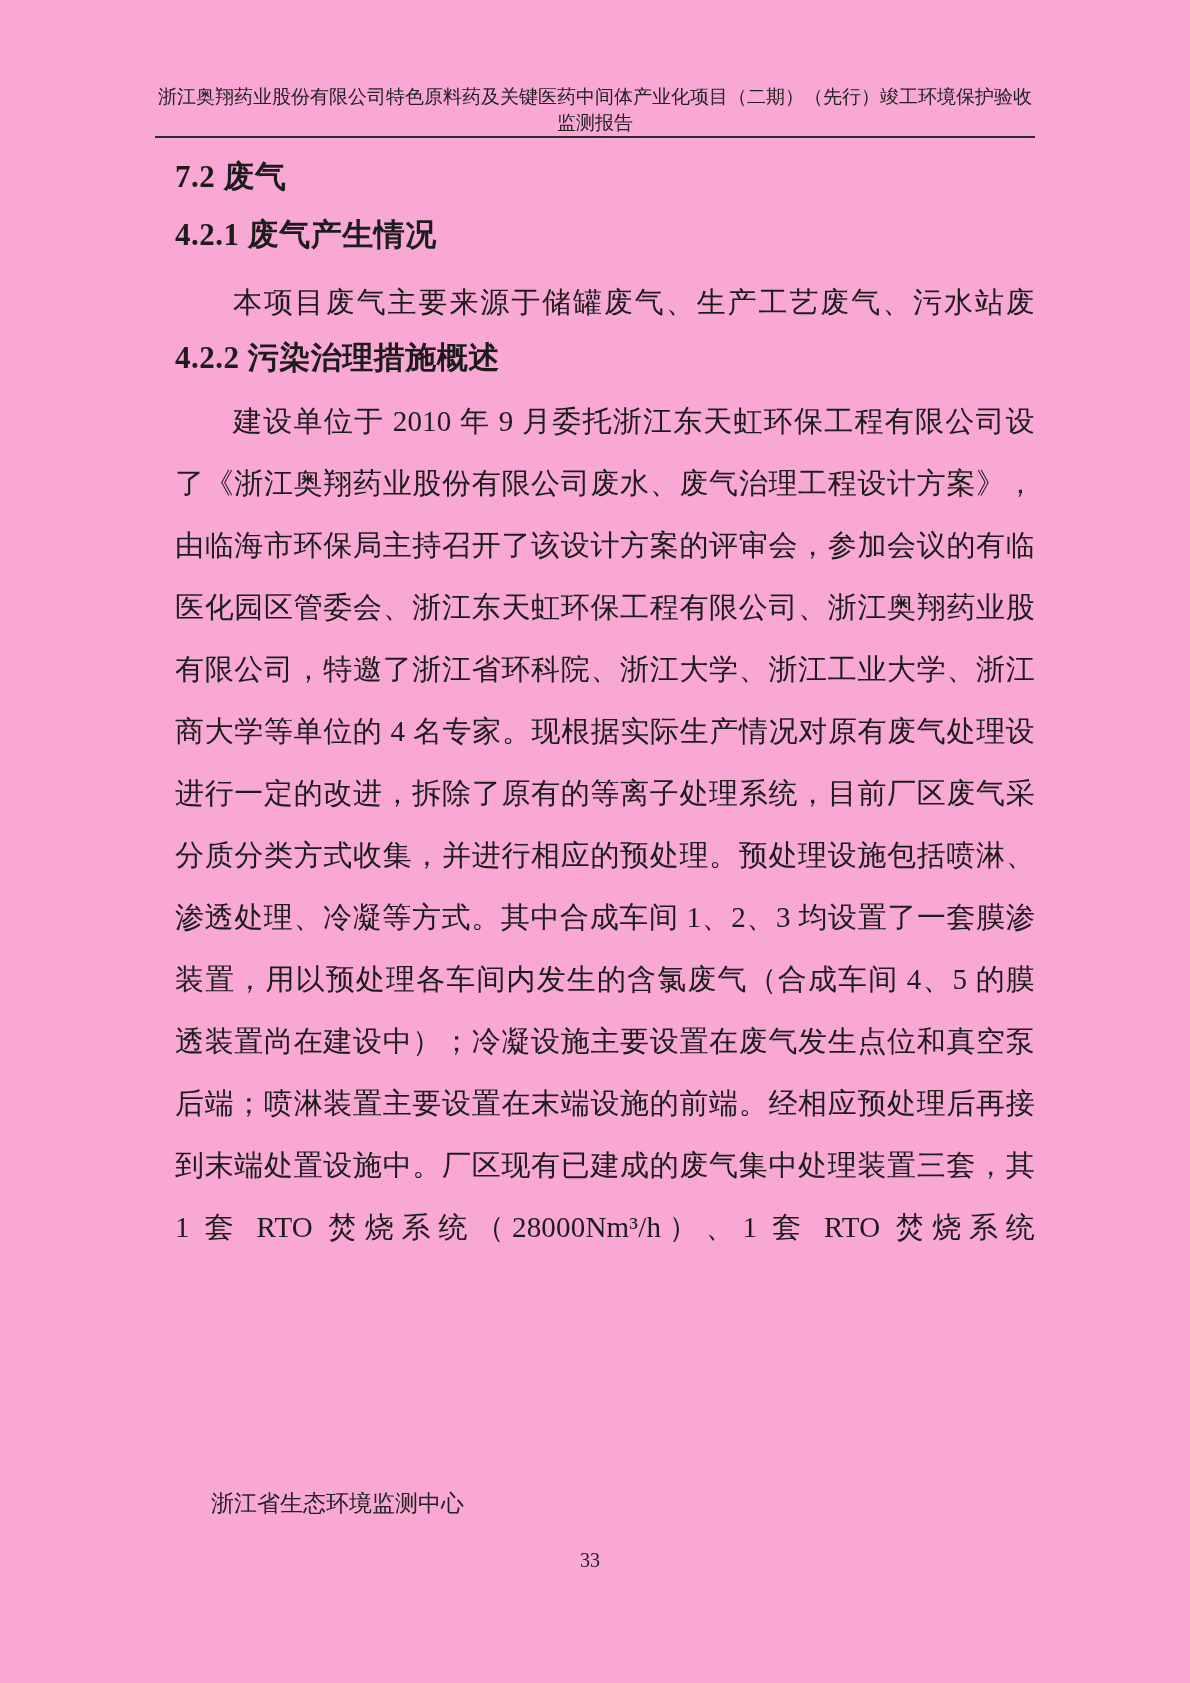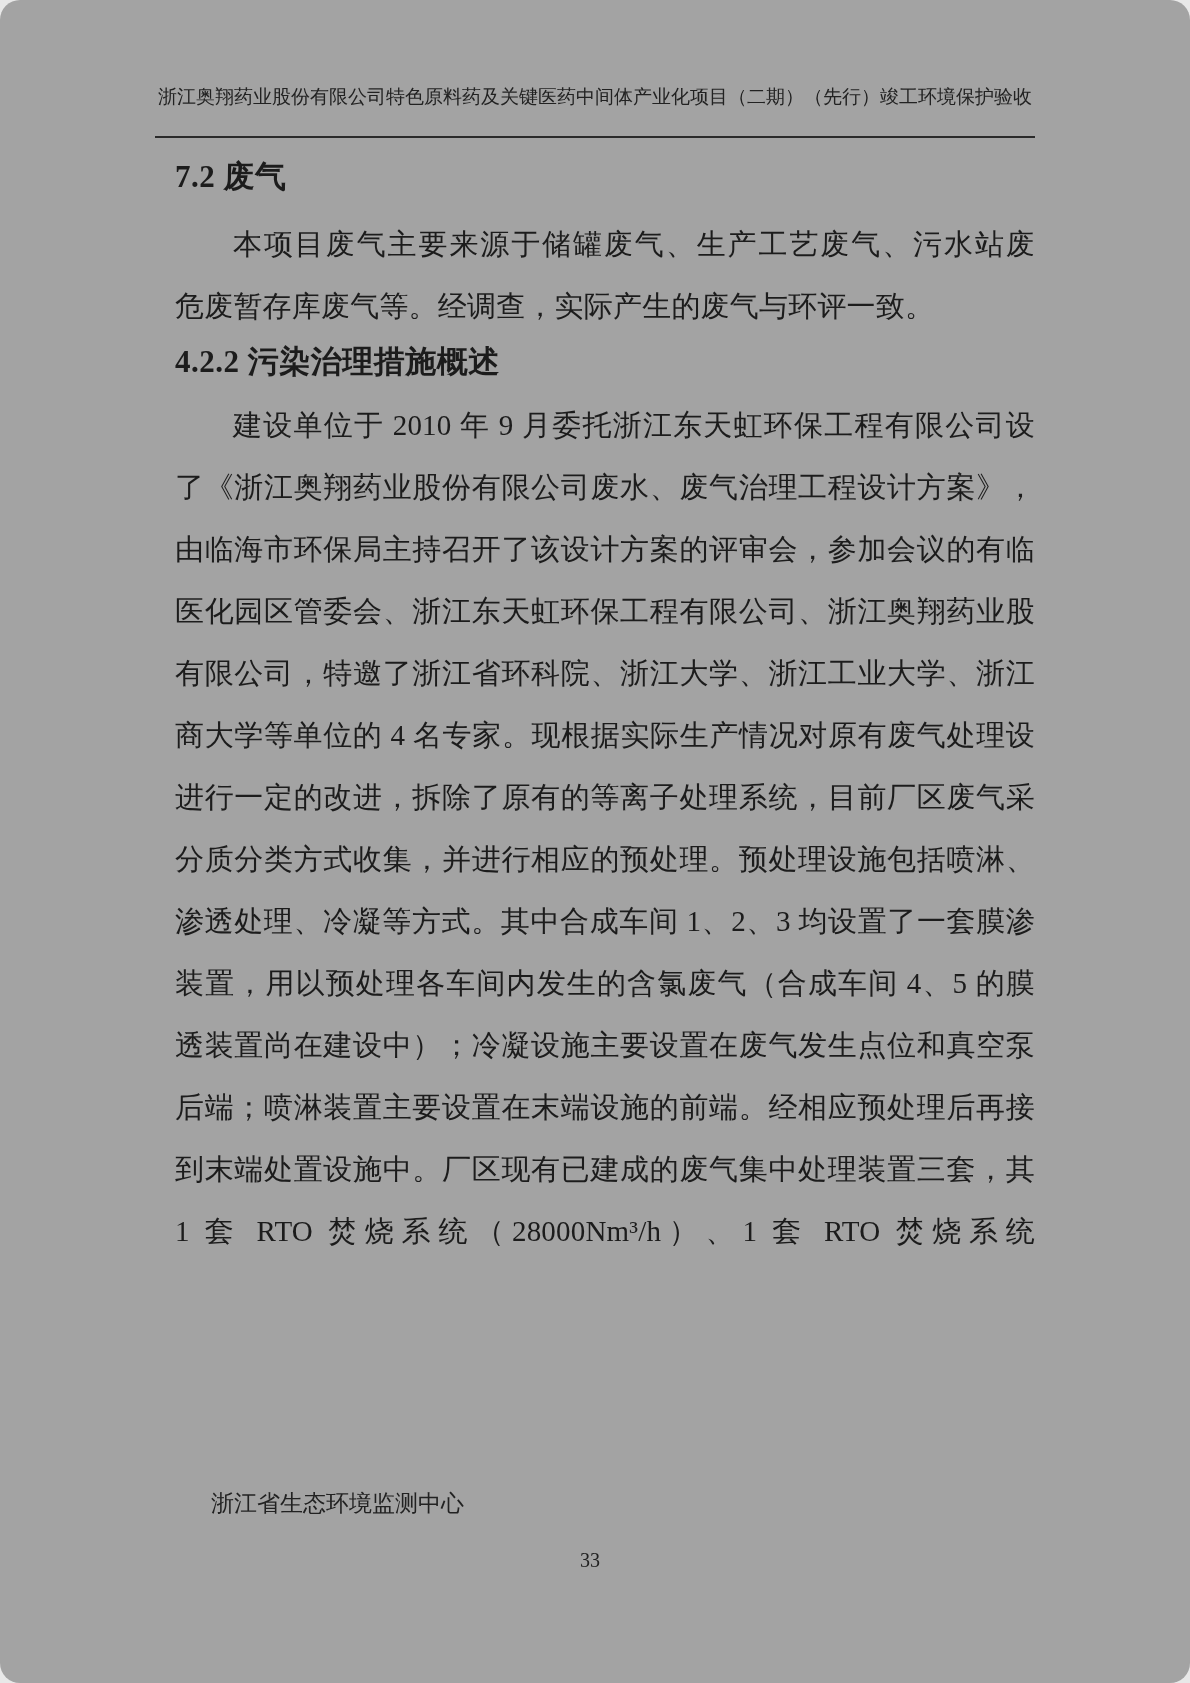--- a/index.html
+++ b/index.html
@@ -2,25 +2,24 @@
 <html><head>
 <meta charset="utf-8">
 <style>
   * { margin: 0; padding: 0; box-sizing: border-box; }
   html, body { background: #e8e8e8; }
   .page {
     position: relative;
     width: 1190px;
     height: 1683px;
     margin: 0 auto;
-    background: #a3a3a3;
+    background: #f9a8d4;
     color: #1c1c1c;
     font-family: "Liberation Serif", "DejaVu Serif", serif;
     overflow: hidden;
-    border-radius: 20px;
   }
   
   .doc-header {
     position: absolute;
     top: 84px; left: 120px; right: 120px;
     text-align: center;
     font-size: 19px;
     line-height: 26px;
     color: #222222;
   }
@@ -76,31 +75,32 @@
     color: #222222;
   }
 </style>
 </head>
 <body>
 
 <div class="page">
 
   <div class="doc-header">
     <div>浙江奥翔药业股份有限公司特色原料药及关键医药中间体产业化项目（二期）（先行）竣工环境保护验收</div>
+    <div>监测报告</div>
   </div>
   <div class="header-rule"></div>
 
   <div class="content">
 
     <div class="h-sec">7.2 废气</div>
 
+    <div class="h-sec h-sub">4.2.1 废气产生情况</div>
 
     <div class="para p1">
       <div class="body-line indent">本项目废气主要来源于储罐废气、生产工艺废气、污水站废气、</div>
-      <div class="body-line last">危废暂存库废气等。经调查，实际产生的废气与环评一致。</div>
     </div>
 
     <div class="h-sec h-sub2">4.2.2 污染治理措施概述</div>
 
     <div class="para p2">
       <div class="body-line indent">建设单位于 2010 年 9 月委托浙江东天虹环保工程有限公司设计</div>
       <div class="body-line">了《浙江奥翔药业股份有限公司废水、废气治理工程设计方案》，并</div>
       <div class="body-line">由临海市环保局主持召开了该设计方案的评审会，参加会议的有临海</div>
       <div class="body-line">医化园区管委会、浙江东天虹环保工程有限公司、浙江奥翔药业股份</div>
       <div class="body-line">有限公司，特邀了浙江省环科院、浙江大学、浙江工业大学、浙江工</div>

